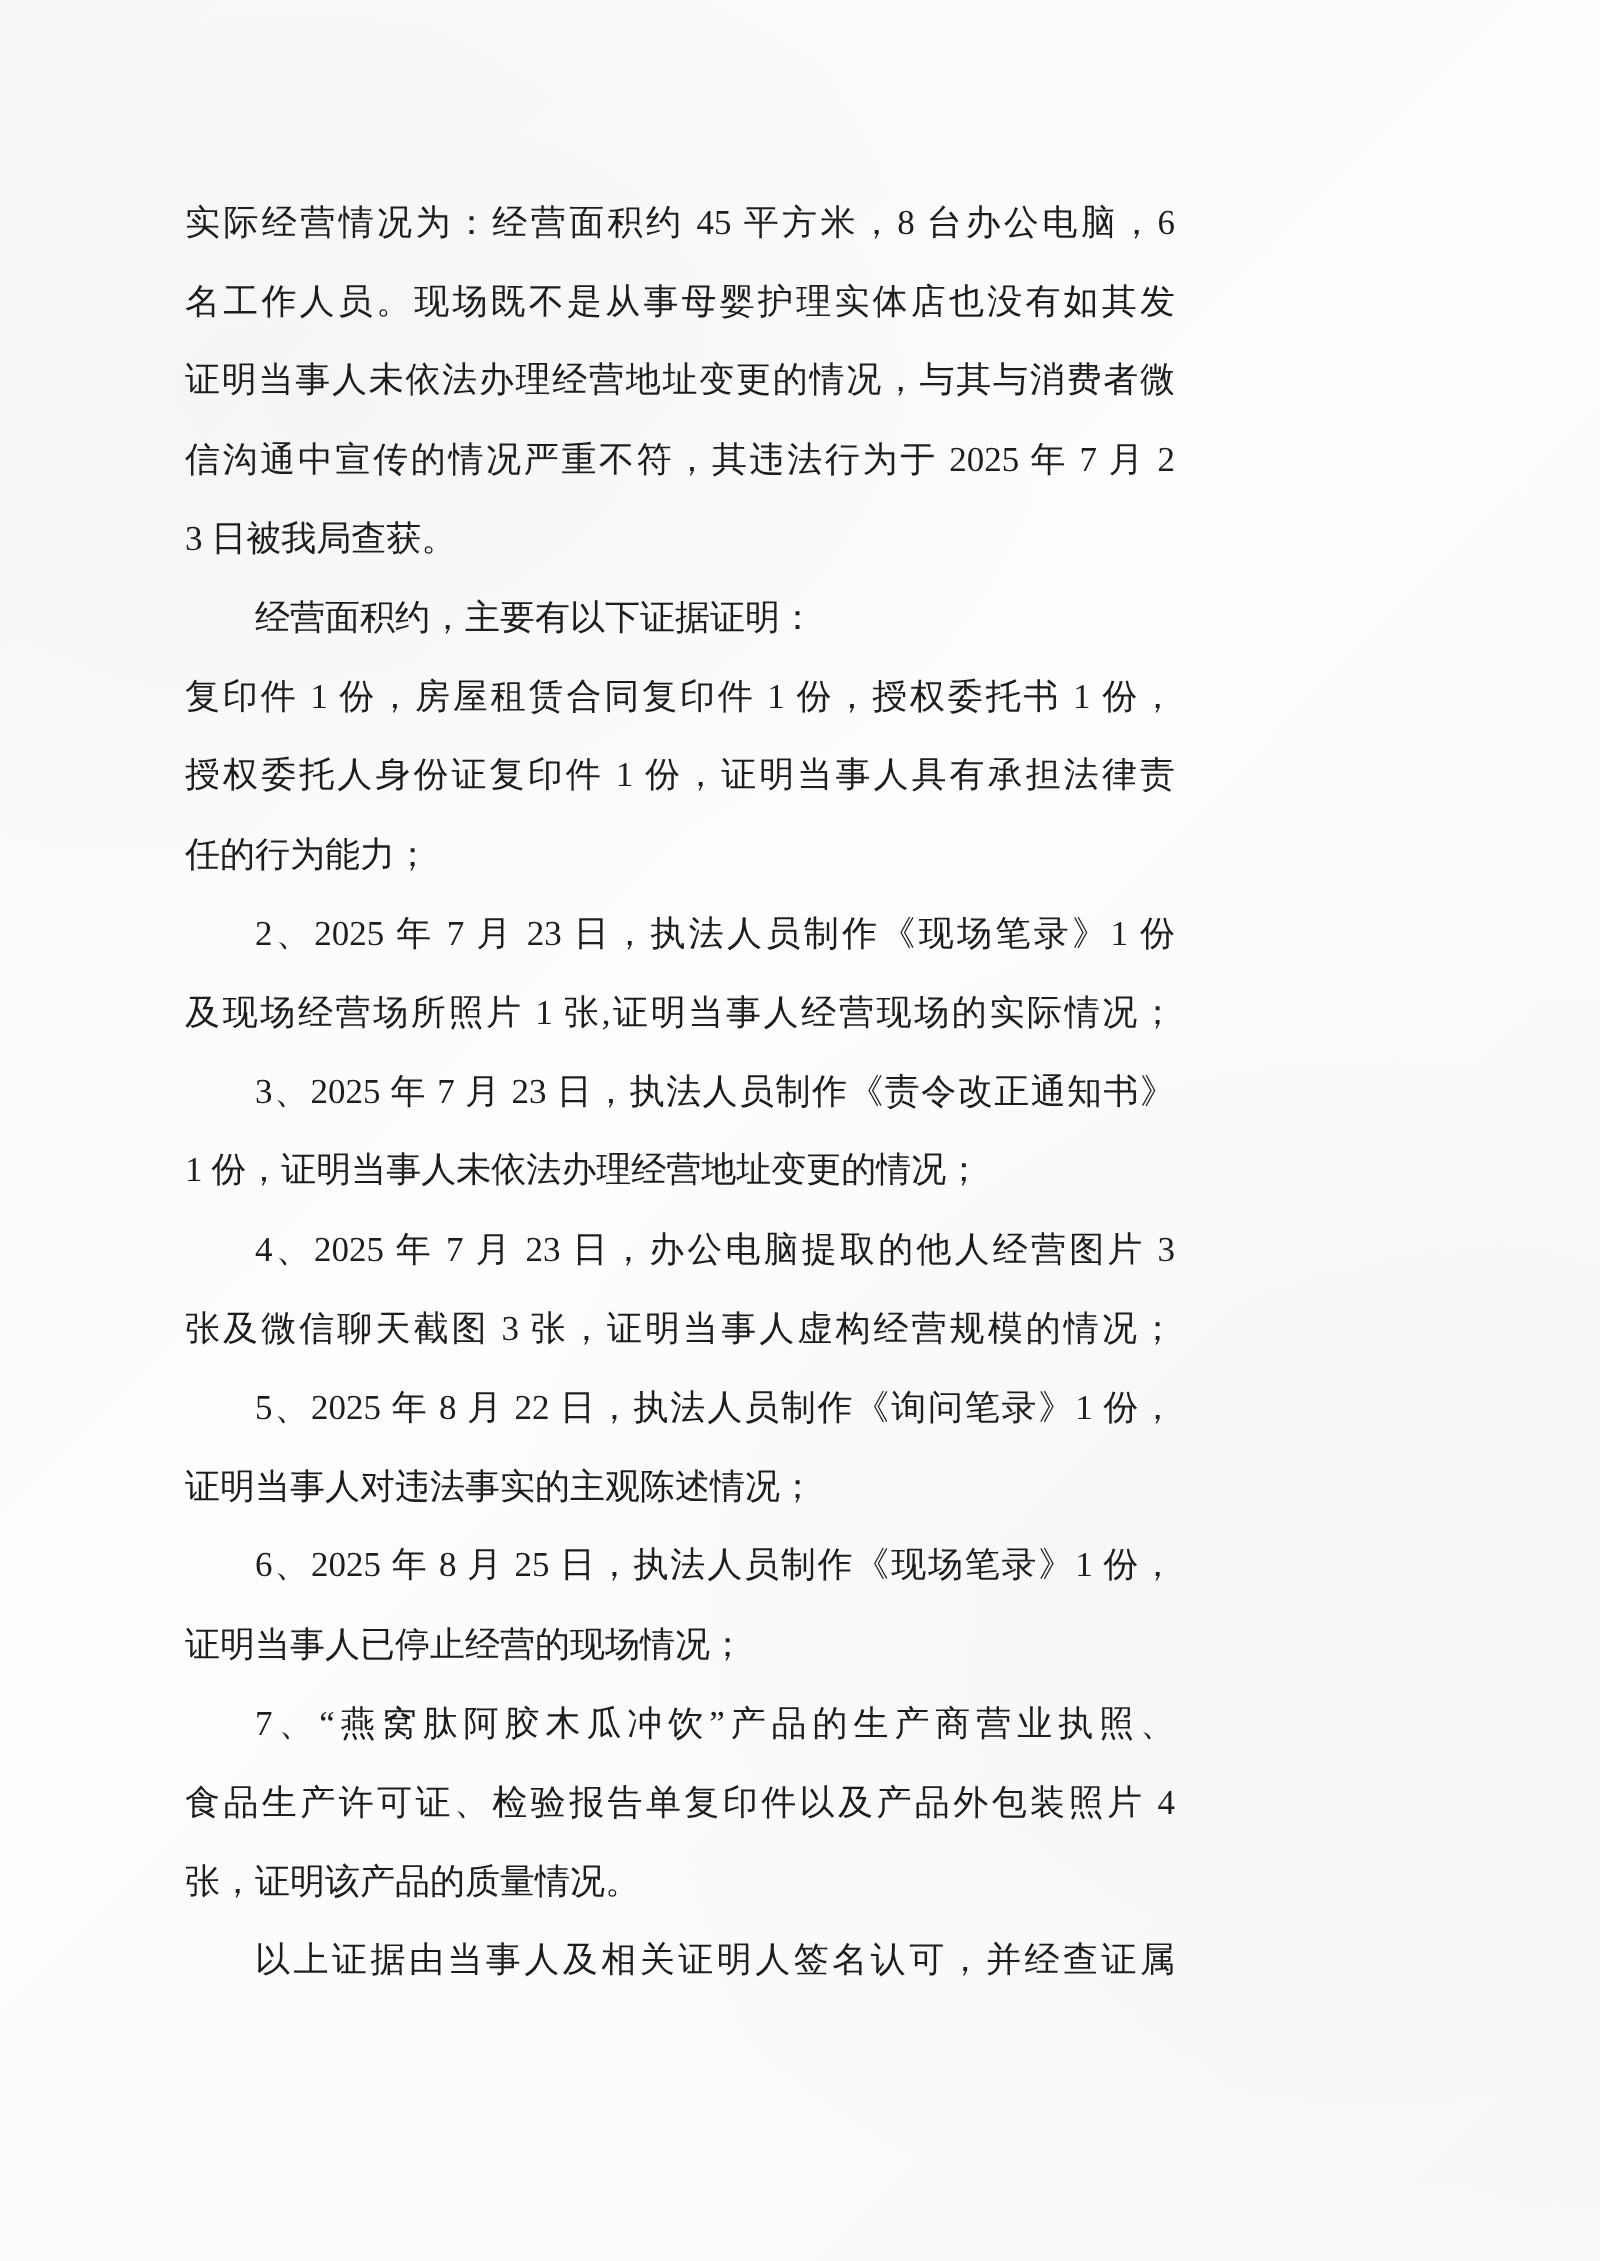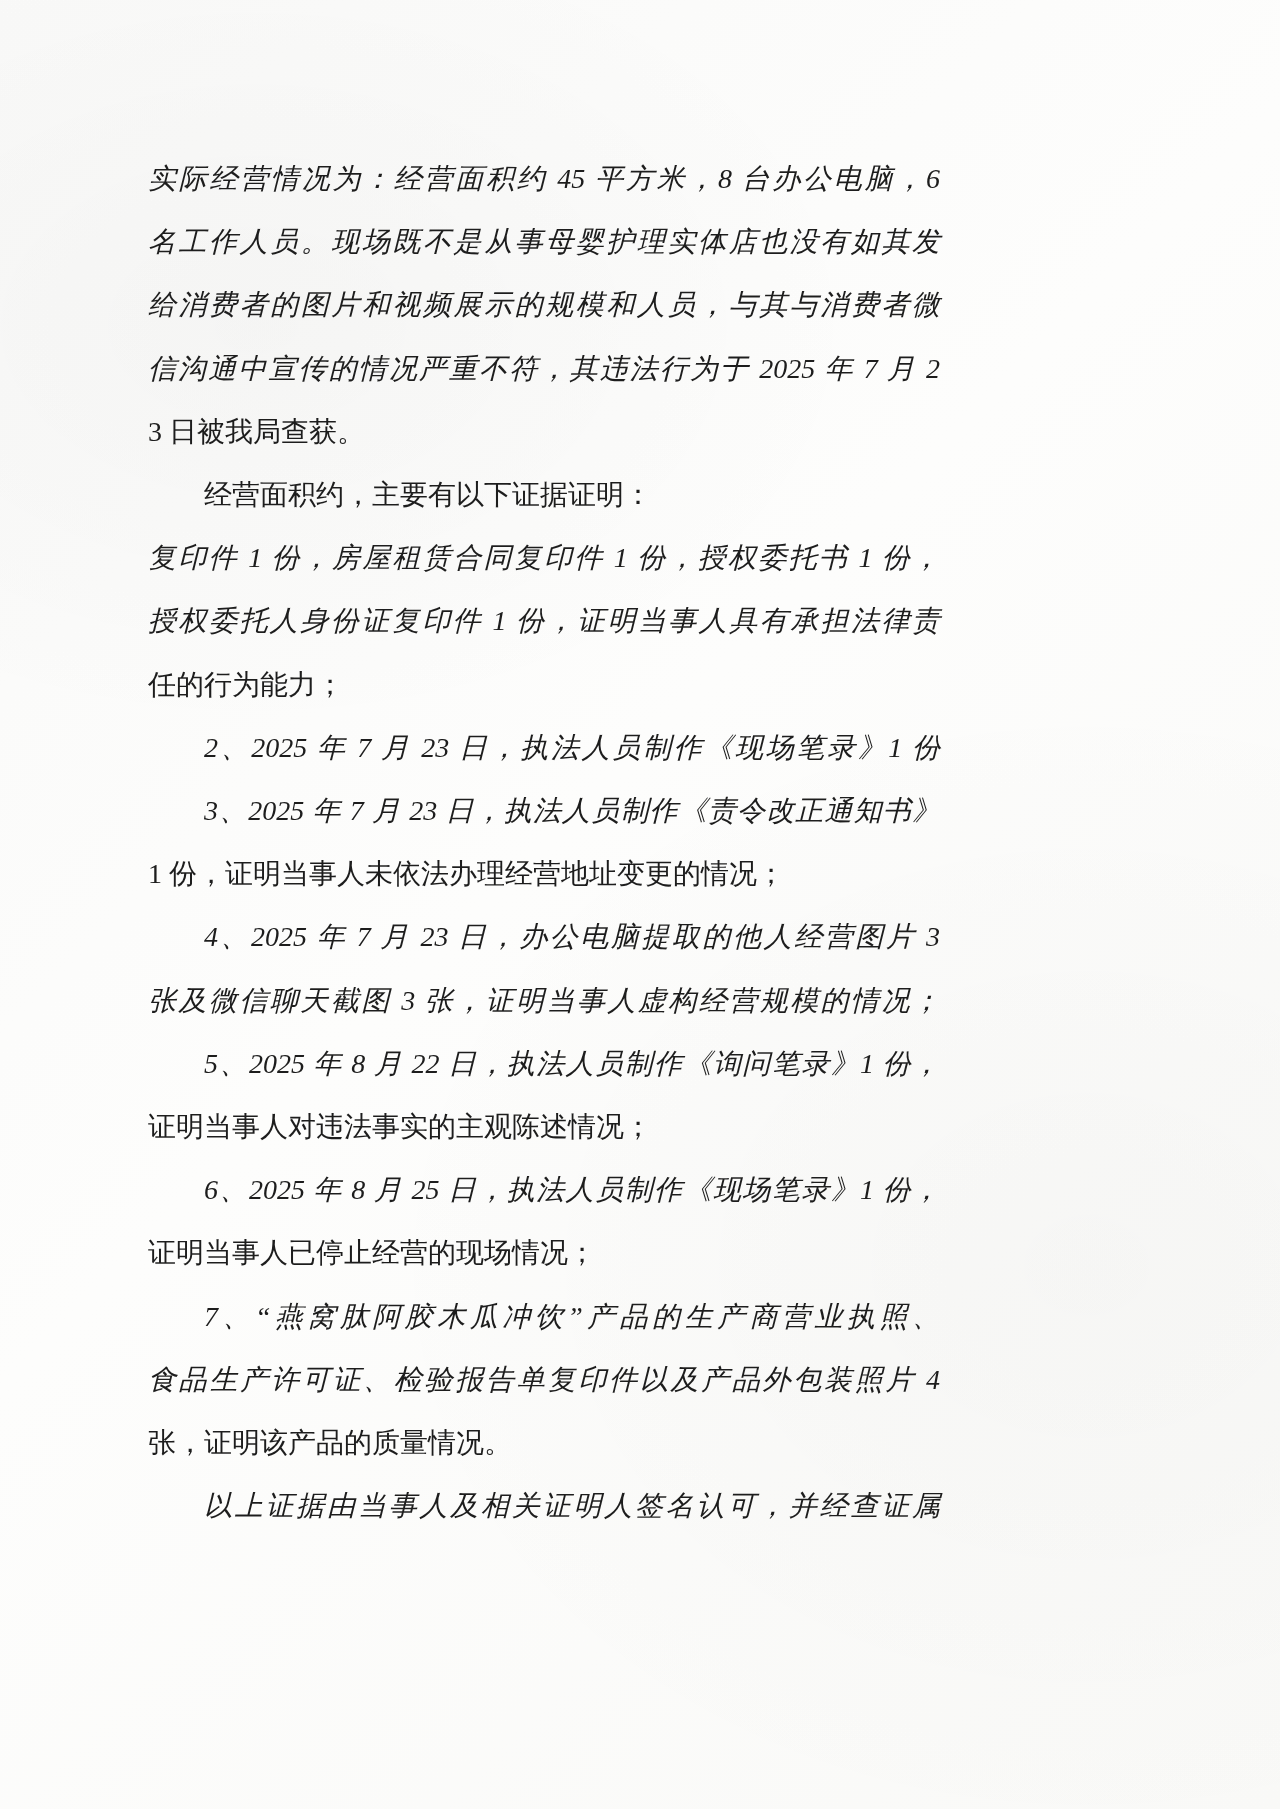--- a/index.html
+++ b/index.html
@@ -31,46 +31,46 @@
     color: #1d1d1d;
     font-size: 28px;
     line-height: 63.2px;
   }
   .line {
     width: 100%;
   }
   .line.just {
     text-align: justify;
     text-align-last: justify;
-    font-style: italic;
   }
   .line.nojust {
     text-align: center;
     text-align-last: left;
   }
   .line.indent {
     padding-left: 56px;
     box-sizing: border-box;
   }
 </style>
 </head>
 <body>
 
 <div class="page">
   <div class="text-block" id="text-block" style="color: rgb(29, 29, 29);">
       <div class="line just">实际经营情况为：经营面积约 45 平方米，8 台办公电脑，6</div>
       <div class="line just">名工作人员。现场既不是从事母婴护理实体店也没有如其发</div>
-      <div class="line just">给消费者的图片和视频展示的规模和人员，与其与消费者微</div>
+      <div class="line just">证明当事人未依法办理经营地址变更的情况，与其与消费者微</div>
       <div class="line just">信沟通中宣传的情况严重不符，其违法行为于 2025 年 7 月 2</div>
       <div class="line nojust">3 日被我局查获。</div>
       <div class="line indent nojust">经营面积约，主要有以下证据证明：</div>
       <div class="line just">复印件 1 份，房屋租赁合同复印件 1 份，授权委托书 1 份，</div>
       <div class="line just">授权委托人身份证复印件 1 份，证明当事人具有承担法律责</div>
       <div class="line nojust">任的行为能力；</div>
       <div class="line indent just">2、2025 年 7 月 23 日，执法人员制作《现场笔录》1 份</div>
+      <div class="line just">及现场经营场所照片 1 张,证明当事人经营现场的实际情况；</div>
       <div class="line indent just">3、2025 年 7 月 23 日，执法人员制作《责令改正通知书》</div>
       <div class="line nojust">1 份，证明当事人未依法办理经营地址变更的情况；</div>
       <div class="line indent just">4、2025 年 7 月 23 日，办公电脑提取的他人经营图片 3</div>
       <div class="line just">张及微信聊天截图 3 张，证明当事人虚构经营规模的情况；</div>
       <div class="line indent just">5、2025 年 8 月 22 日，执法人员制作《询问笔录》1 份，</div>
       <div class="line nojust">证明当事人对违法事实的主观陈述情况；</div>
       <div class="line indent just">6、2025 年 8 月 25 日，执法人员制作《现场笔录》1 份，</div>
       <div class="line nojust">证明当事人已停止经营的现场情况；</div>
       <div class="line indent just">7、“燕窝肽阿胶木瓜冲饮”产品的生产商营业执照、</div>
       <div class="line just">食品生产许可证、检验报告单复印件以及产品外包装照片 4</div>

